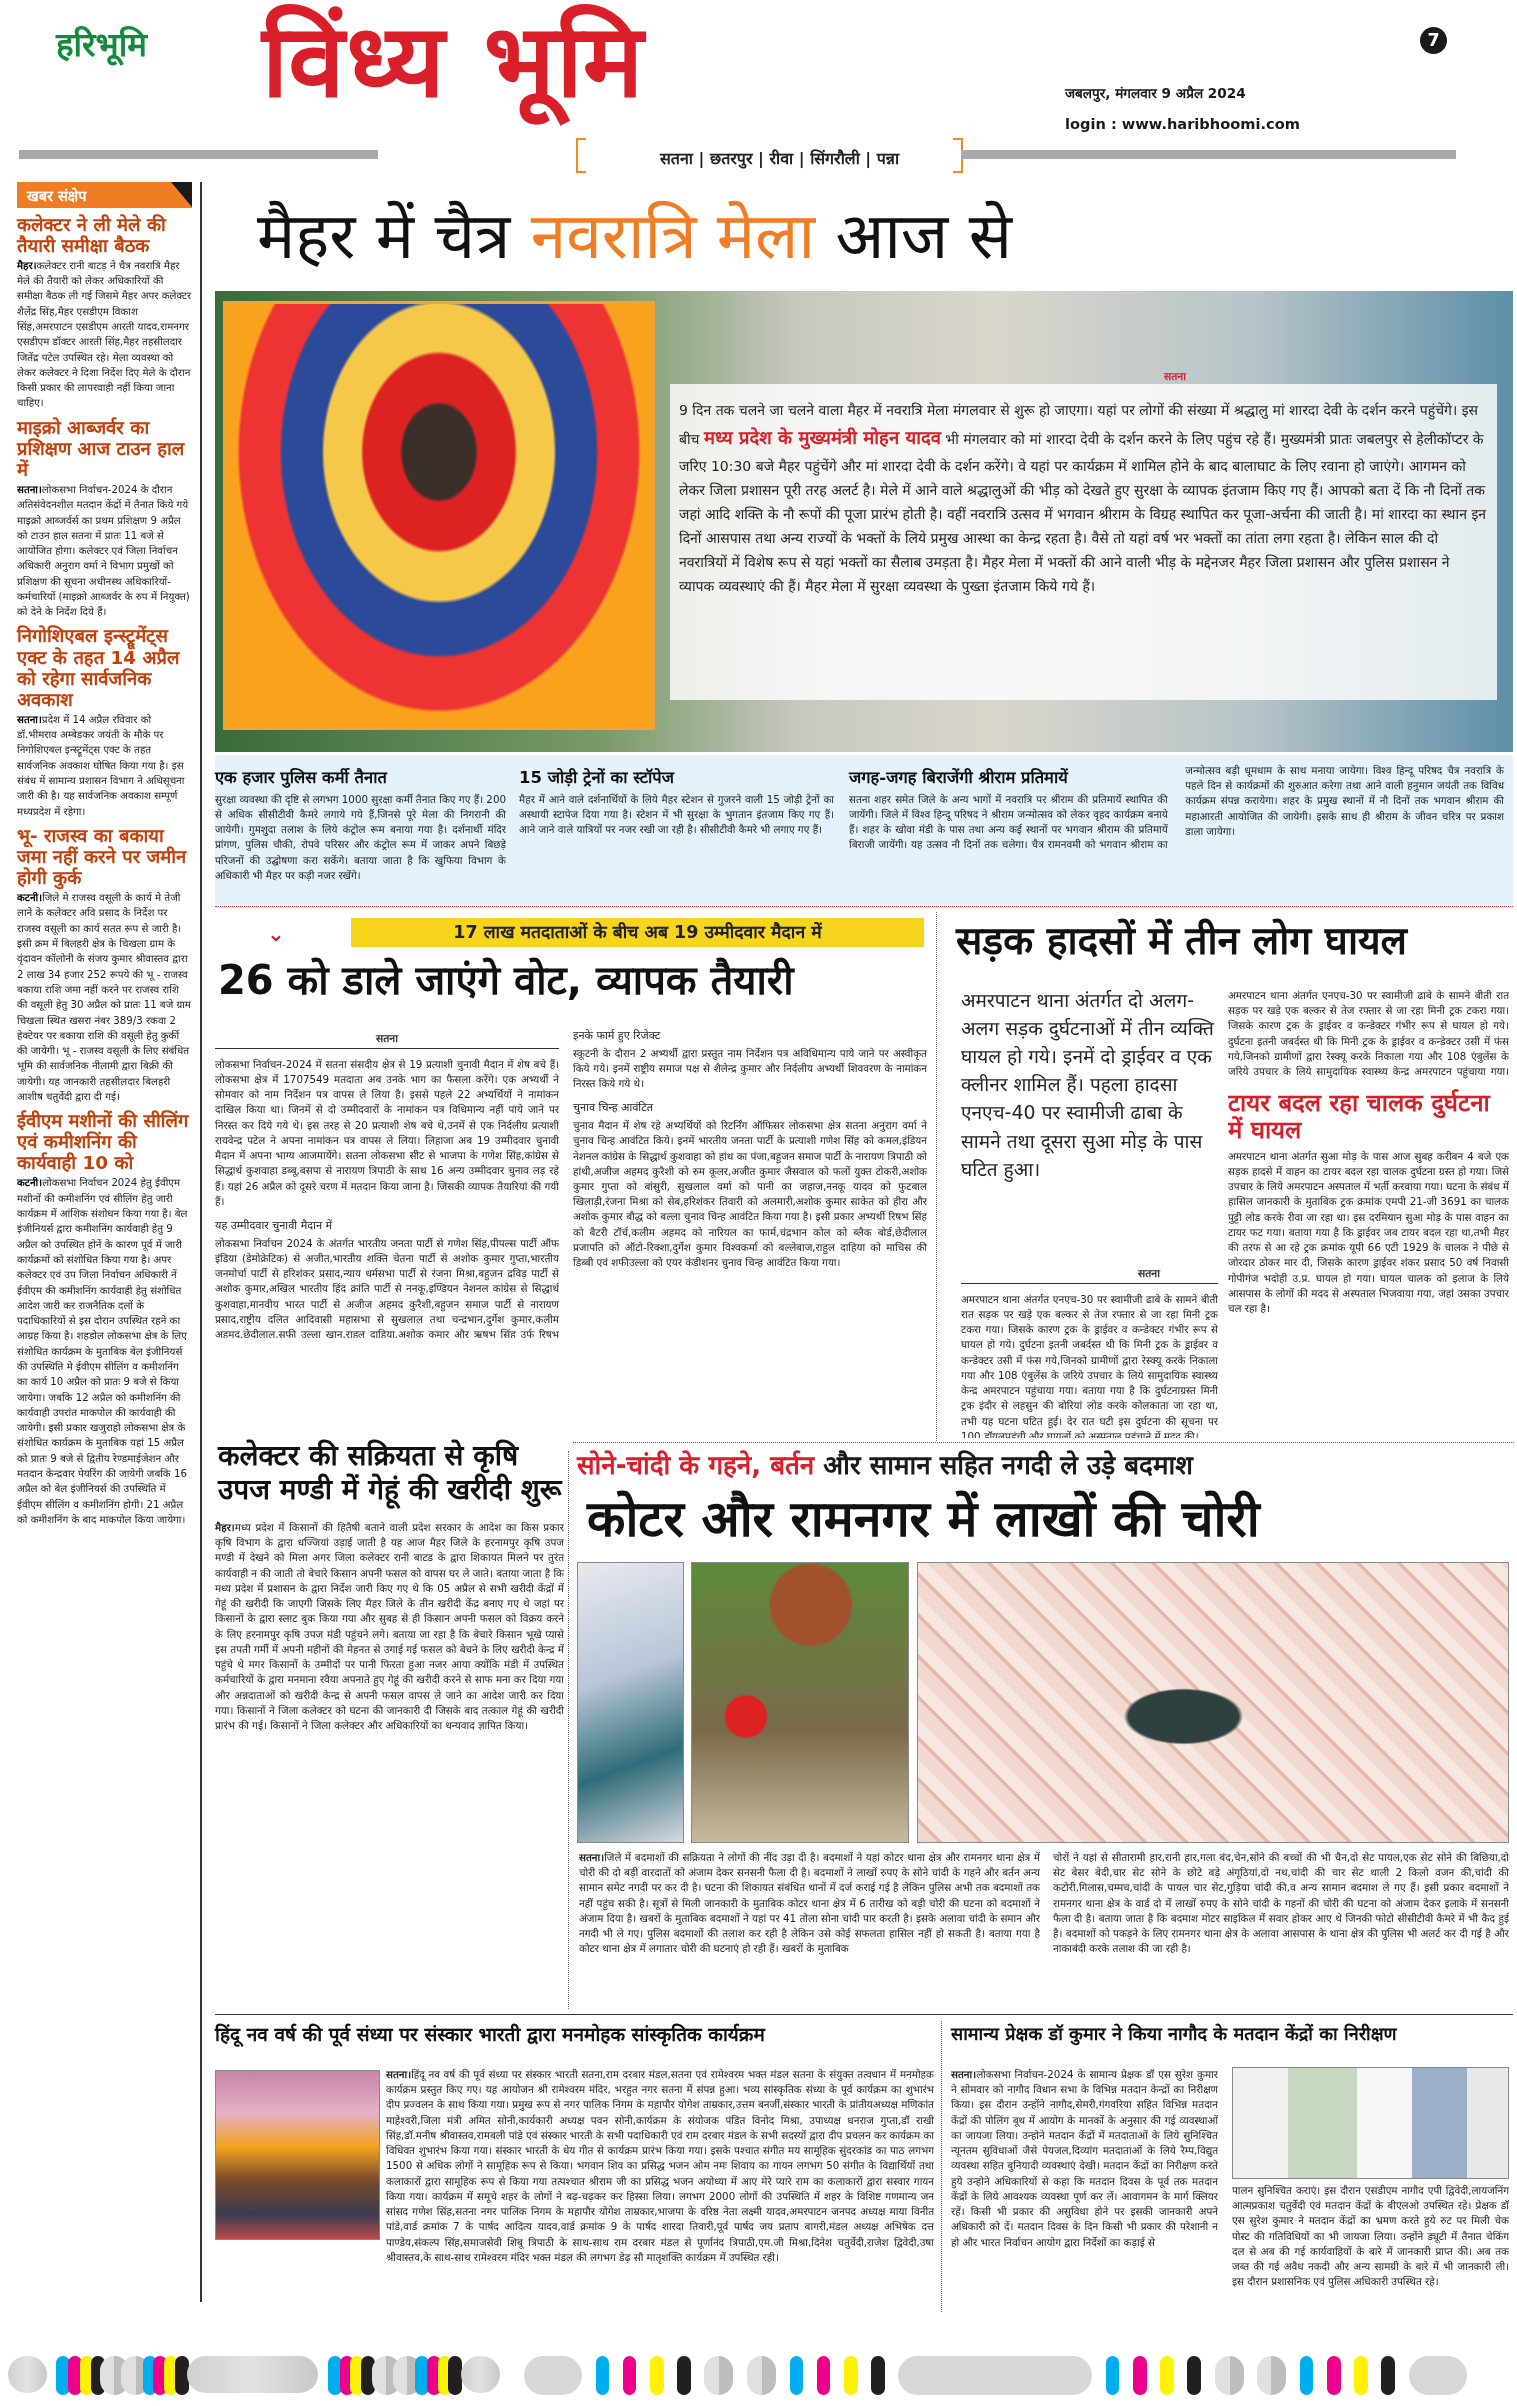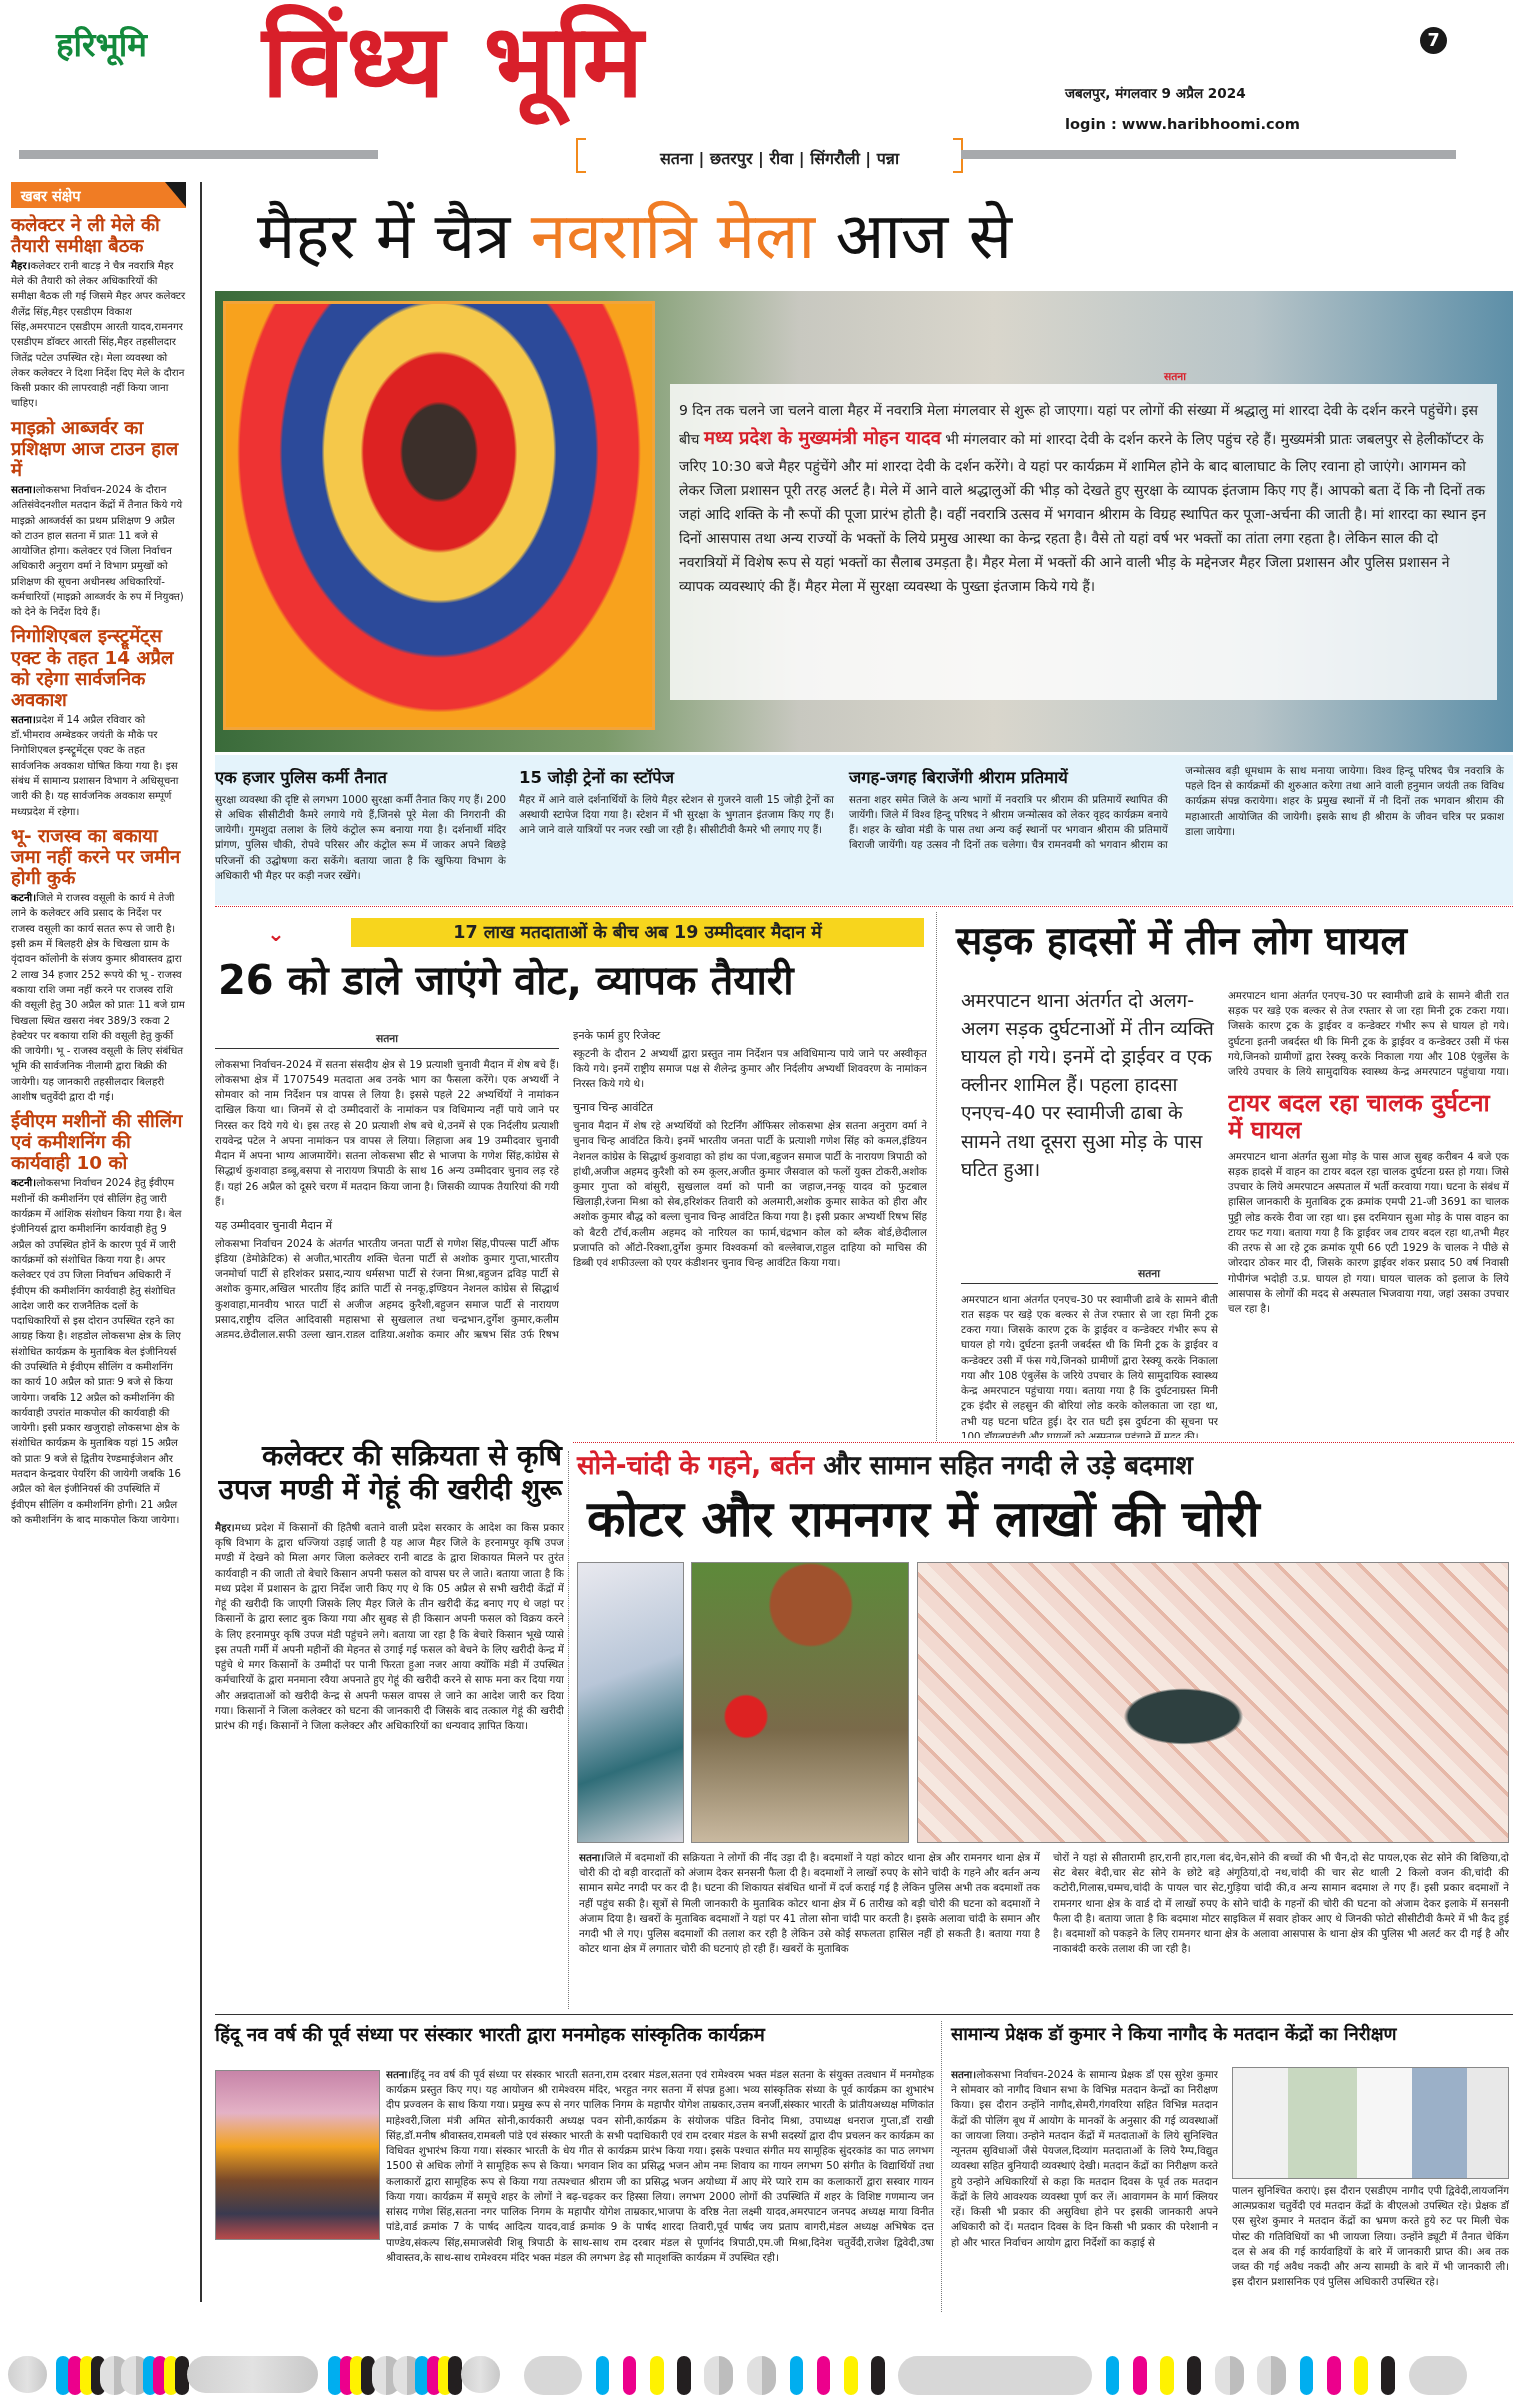--- a/index.html
+++ b/index.html
@@ -7,21 +7,21 @@
 .abs{position:absolute}
 p,.txt{font-size:10.3px;line-height:1.48;text-align:justify;color:#222}
 .hdr-logo{left:56px;top:21.3px;font-size:33px;font-weight:bold;color:#138a3c}
 .hdr-title{left:262px;top:7.8px;font-size:101px;font-weight:bold;color:#d81f2a;letter-spacing:1.9px;line-height:1.05}
 .hdr-bar{top:150px;height:8.7px;background:#a7a9ac}
 .bracket{top:138px;width:9.7px;height:35px;border:2.9px solid #f28a1c}
 .cities{left:660px;top:147px;font-size:16px;font-weight:bold;color:#222}
 .page-no{left:1420px;top:27px;width:27px;height:27px;border-radius:50%;background:#1a1a1a;color:#fff;text-align:center;font-weight:bold;font-size:17.5px;line-height:27px}
 .hdr-date{left:1065px;top:83px;font-size:13.6px;font-weight:bold}
 .hdr-login{left:1065px;top:115px;font-size:14.6px;font-weight:bold}
-.left-col{left:11px;top:182px;width:175px}
+.left-col{left:17px;top:182px;width:175px}
 .left-rule{left:200px;top:182px;width:1.9px;height:2120px;background:#333}
 .khabar{background:#f07c24;color:#fff;font-weight:bold;font-size:14.6px;padding:2.9px 9.7px;width:175px;position:relative;margin-bottom:5.8px}
 .khabar:after{content:"";position:absolute;right:0;top:0;border-left:21.3px solid transparent;border-top:25px solid #1a1a1a}
 .lh{font-size:18.4px;font-weight:bold;line-height:1.15;color:#c2410c;margin:5.8px 0 1.9px}
 .lp{font-size:10.2px;line-height:1.5;color:#222}
 .lp b{color:#000}
 .main-head{left:257px;top:190px;font-size:64px;font-weight:normal;color:#111;white-space:nowrap}
 .main-head .org{color:#f07c24}
 .hero{left:215px;top:291px;width:1298px;height:461px;background:linear-gradient(90deg,#3a6b3a 0%,#7a9a6a 30%,#c8c8c0 45%,#d9d6cc 60%,#b7c4c8 80%,#5d8fa8 100%)}
 .hero-photo{left:223px;top:301px;width:432px;height:429px;border:3.9px solid #f2a43a;background:radial-gradient(ellipse at 50% 35%,#3b2f2a 0 12%,#d22 13% 25%,#f5c84a 26% 38%,#2c4a9a 39% 52%,#e33 53% 66%,#f8a21d 67% 100%)}
@@ -35,21 +35,21 @@
 .dot-h{top:906px;height:1.9px;border-top:1.9px dotted #d81f2a}
 .vdot{width:0;border-left:1.9px dotted #777}
 .yellow-banner{left:351px;top:918px;width:573px;height:29px;background:#f7d51d;color:#222;font-size:17.5px;font-weight:bold;text-align:center;line-height:29px}
 .chev{left:267px;top:921px;width:25px;height:19.4px;color:#d81f2a;font-size:21.3px;font-weight:bold}
 .vote-head{left:218px;top:951px;font-size:40px;font-weight:bold;color:#111;white-space:nowrap}
 .dateline{font-size:10.7px;font-weight:bold;color:#333;text-align:center;border-bottom:1px solid #333;padding-bottom:2.9px;margin-bottom:7.8px}
 .sh{font-size:11px;font-weight:normal;margin:7.8px 0 3.9px}
 .accident-head{left:956px;top:912px;font-size:39px;font-weight:bold;color:#111;white-space:nowrap}
 .big-intro{left:961px;top:986px;width:257px;font-size:19px;line-height:1.48;color:#222}
 .red-h{font-size:24px;font-weight:bold;color:#d81f2a;line-height:1.15;margin:9.7px 0 3.9px}
-.collector-head{left:218px;top:1439px;width:344px;font-size:28px;font-weight:bold;color:#111;text-align:right;line-height:1.2}
+.collector-head{left:218px;top:1439px;width:344px;font-size:28px;font-weight:bold;color:#111;text-align:left;line-height:1.2}
 .theft-sub{left:577px;top:1446px;font-size:26px;font-weight:bold;white-space:nowrap}
 .theft-sub .rd{color:#d81f2a}
 .theft-head{left:587px;top:1483px;font-size:50px;font-weight:bold;color:#111;white-space:nowrap}
 .photo{position:absolute;border:1px solid #888}
 .hindu-head{left:215px;top:2021px;font-size:19px;font-weight:bold;color:#111;white-space:nowrap}
 .obs-head{left:951px;top:2021px;font-size:18px;font-weight:bold;color:#111;white-space:nowrap}
 .reg-bar{top:2356px;height:37px;border-radius:18.4px;background:linear-gradient(90deg,#d0d0d0,#e2e2e2,#c8c8c8)}
 .ink{top:2356px;width:13.6px;height:39px;border-radius:6.8px}
 .half{top:2356px;width:29px;height:39px;border-radius:14.6px;background:linear-gradient(90deg,#e0e0e0 50%,#bdbdbd 50%)}
 </style>

